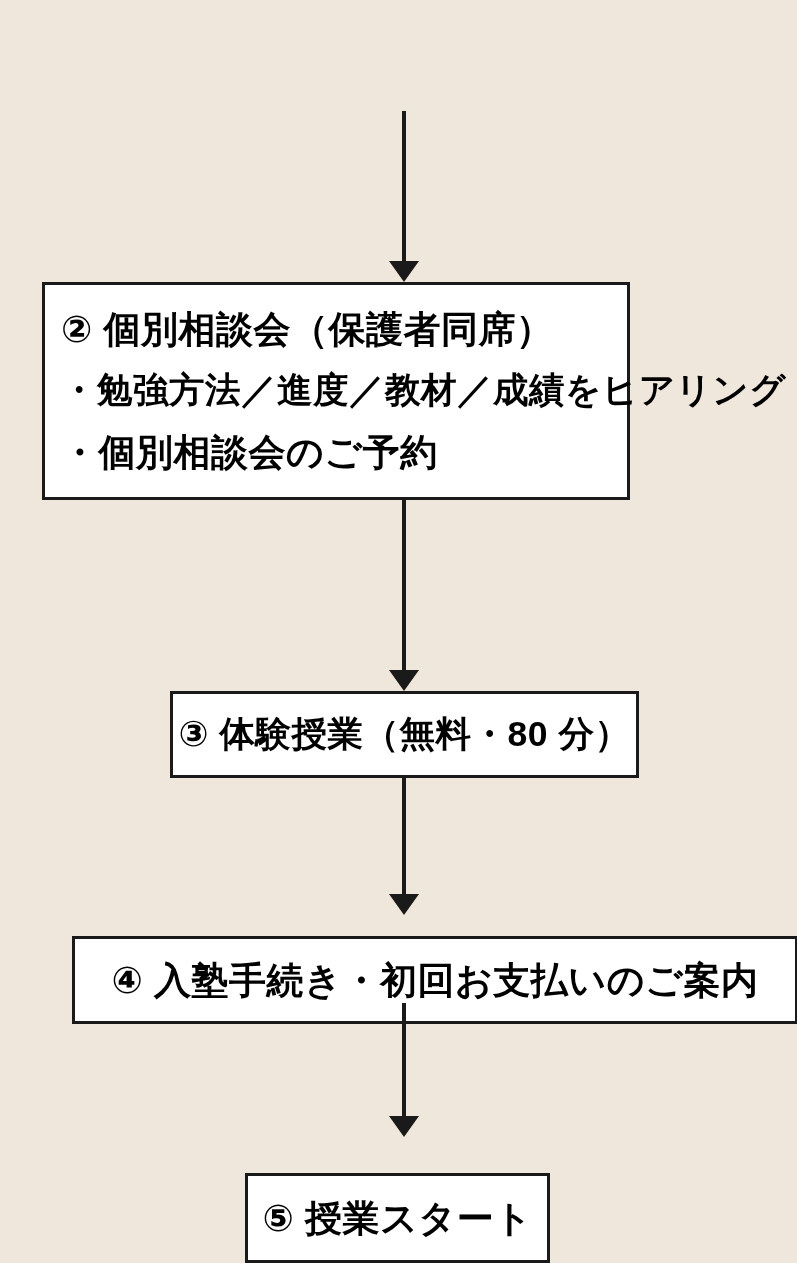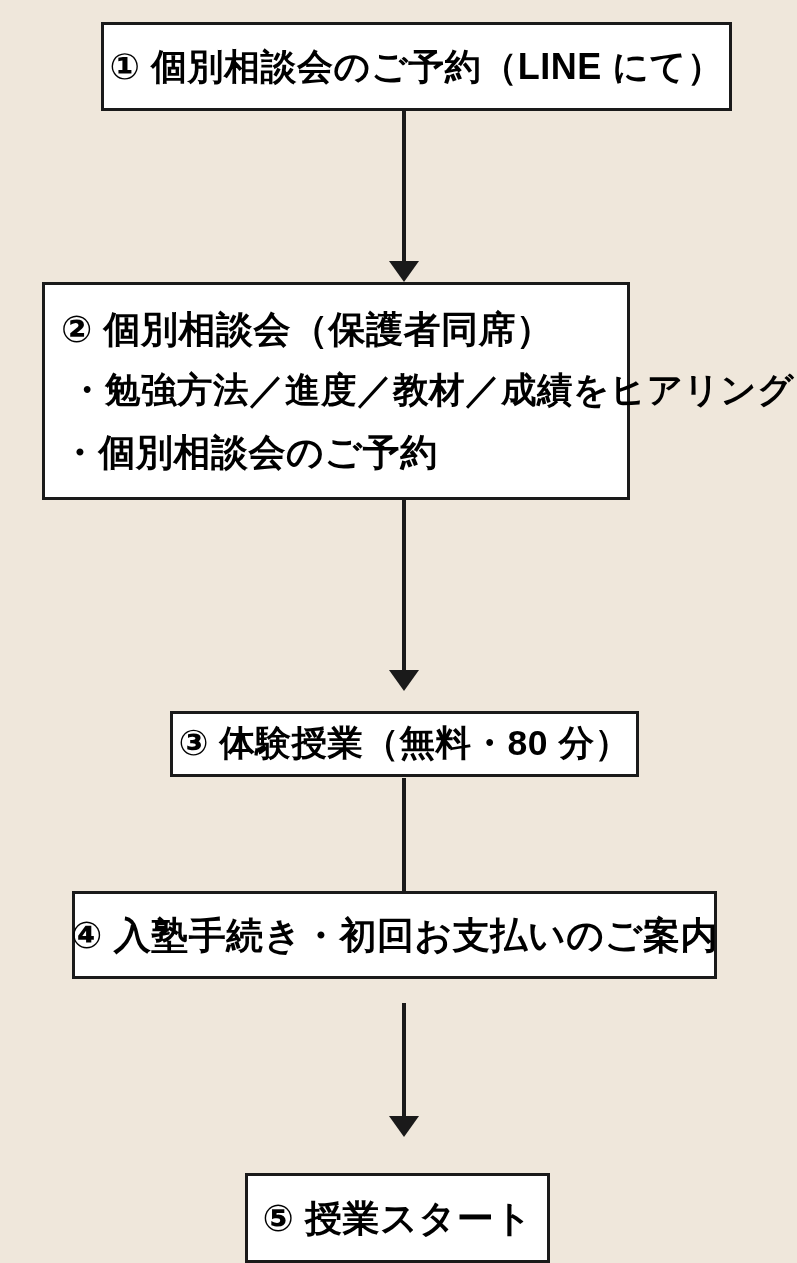--- a/index.html
+++ b/index.html
@@ -43,25 +43,25 @@
   
   #node-1 { left: 101px; top: 22px; width: 631px; height: 89px; align-items: center; }
   #node-1 .line { font-size: 37px; }
 
   
   #node-2 { left: 42px; top: 282px; width: 588px; height: 218px;
             align-items: flex-start; padding-left: 16px; justify-content: space-evenly; }
   #node-2 .line { font-size: 37px; }
 
   
-  #node-3 { left: 170px; top: 691px; width: 469px; height: 66px; align-items: center; margin-top: 20px; }
+  #node-3 { left: 170px; top: 691px; width: 469px; height: 87px; align-items: center; }
   #node-3 .line { font-size: 37px; }
 
   
-  #node-4 { left: 72px; top: 891px; width: 645px; height: 88px; align-items: center; }
+  #node-4 { left: 72px; top: 936px; width: 726px; height: 88px; align-items: center; }
   #node-4 .line { font-size: 37px; }
 
   
   #node-5 { left: 245px; top: 1137px; width: 305px; height: 90px; align-items: center; margin-top: 36px; }
   #node-5 .line { font-size: 37px; }
 
   
   .connector {
     position: absolute;
     left: 389px;
@@ -92,32 +92,29 @@
   #conn-3 { top: 778px; height: 137px; }
   #conn-3 .stem { height: 116px; }
   #conn-4 { top: 1003px; height: 134px; }
   #conn-4 .stem { height: 113px; }
 </style>
 </head>
 <body>
 
 <div id="canvas">
 
-  <div class="node" id="node-1">
-    <div class="line" style="font-size: 36px;">①  個別相談会のご予約（LINE にて）</div>
-  </div>
 
   <div class="connector" id="conn-1">
     <div class="stem"></div>
     <div class="head"></div>
   </div>
 
   <div class="node" id="node-2">
     <div class="line">②  個別相談会（保護者同席）</div>
-    <div class="line" style="font-size: 35.5px; margin-left: 8px;">・勉強方法／進度／教材／成績をヒアリング</div>
+    <div class="line" style="font-size: 35.5px;">・勉強方法／進度／教材／成績をヒアリング</div>
     <div class="line">・個別相談会のご予約</div>
   </div>
 
   <div class="connector" id="conn-2">
     <div class="stem"></div>
     <div class="head"></div>
   </div>
 
   <div class="node" id="node-3">
     <div class="line" style="font-size: 35.5px;">③  体験授業（無料・80 分）</div>

